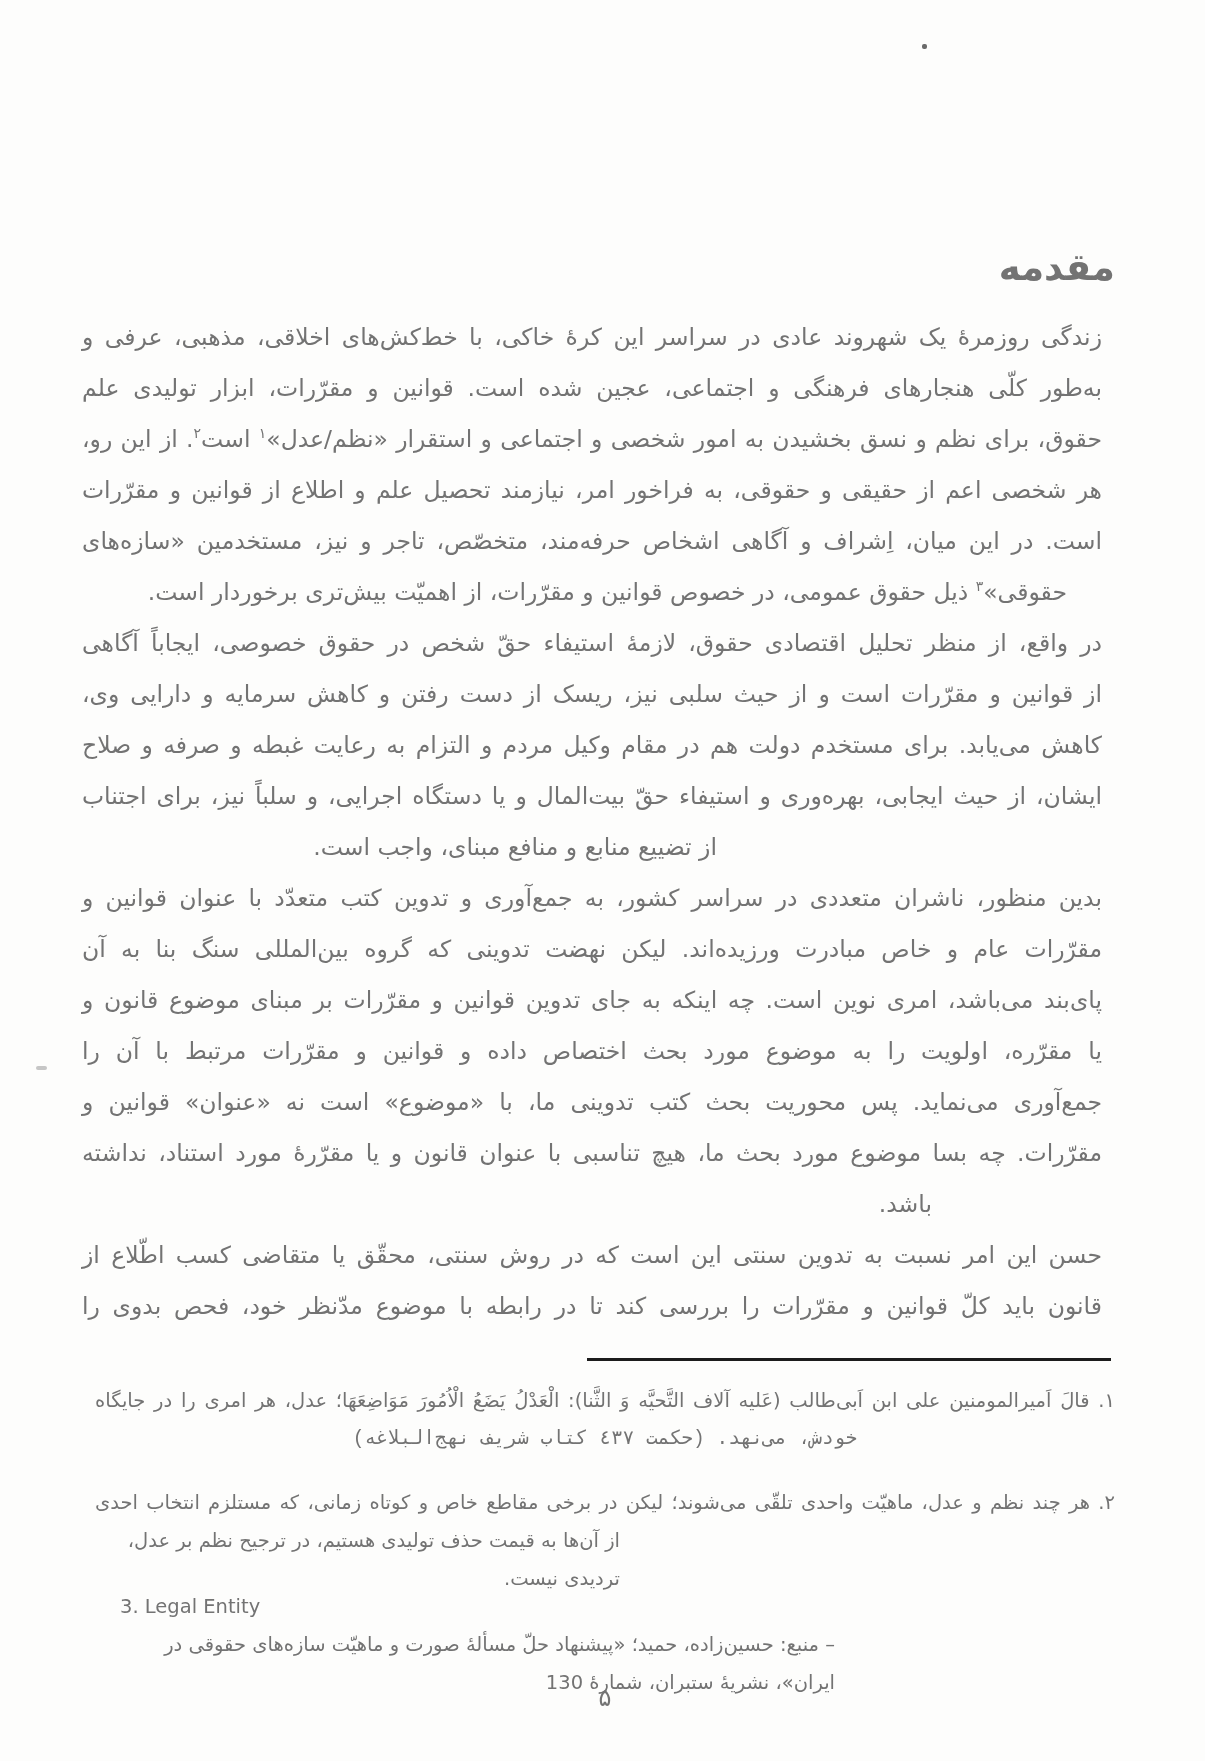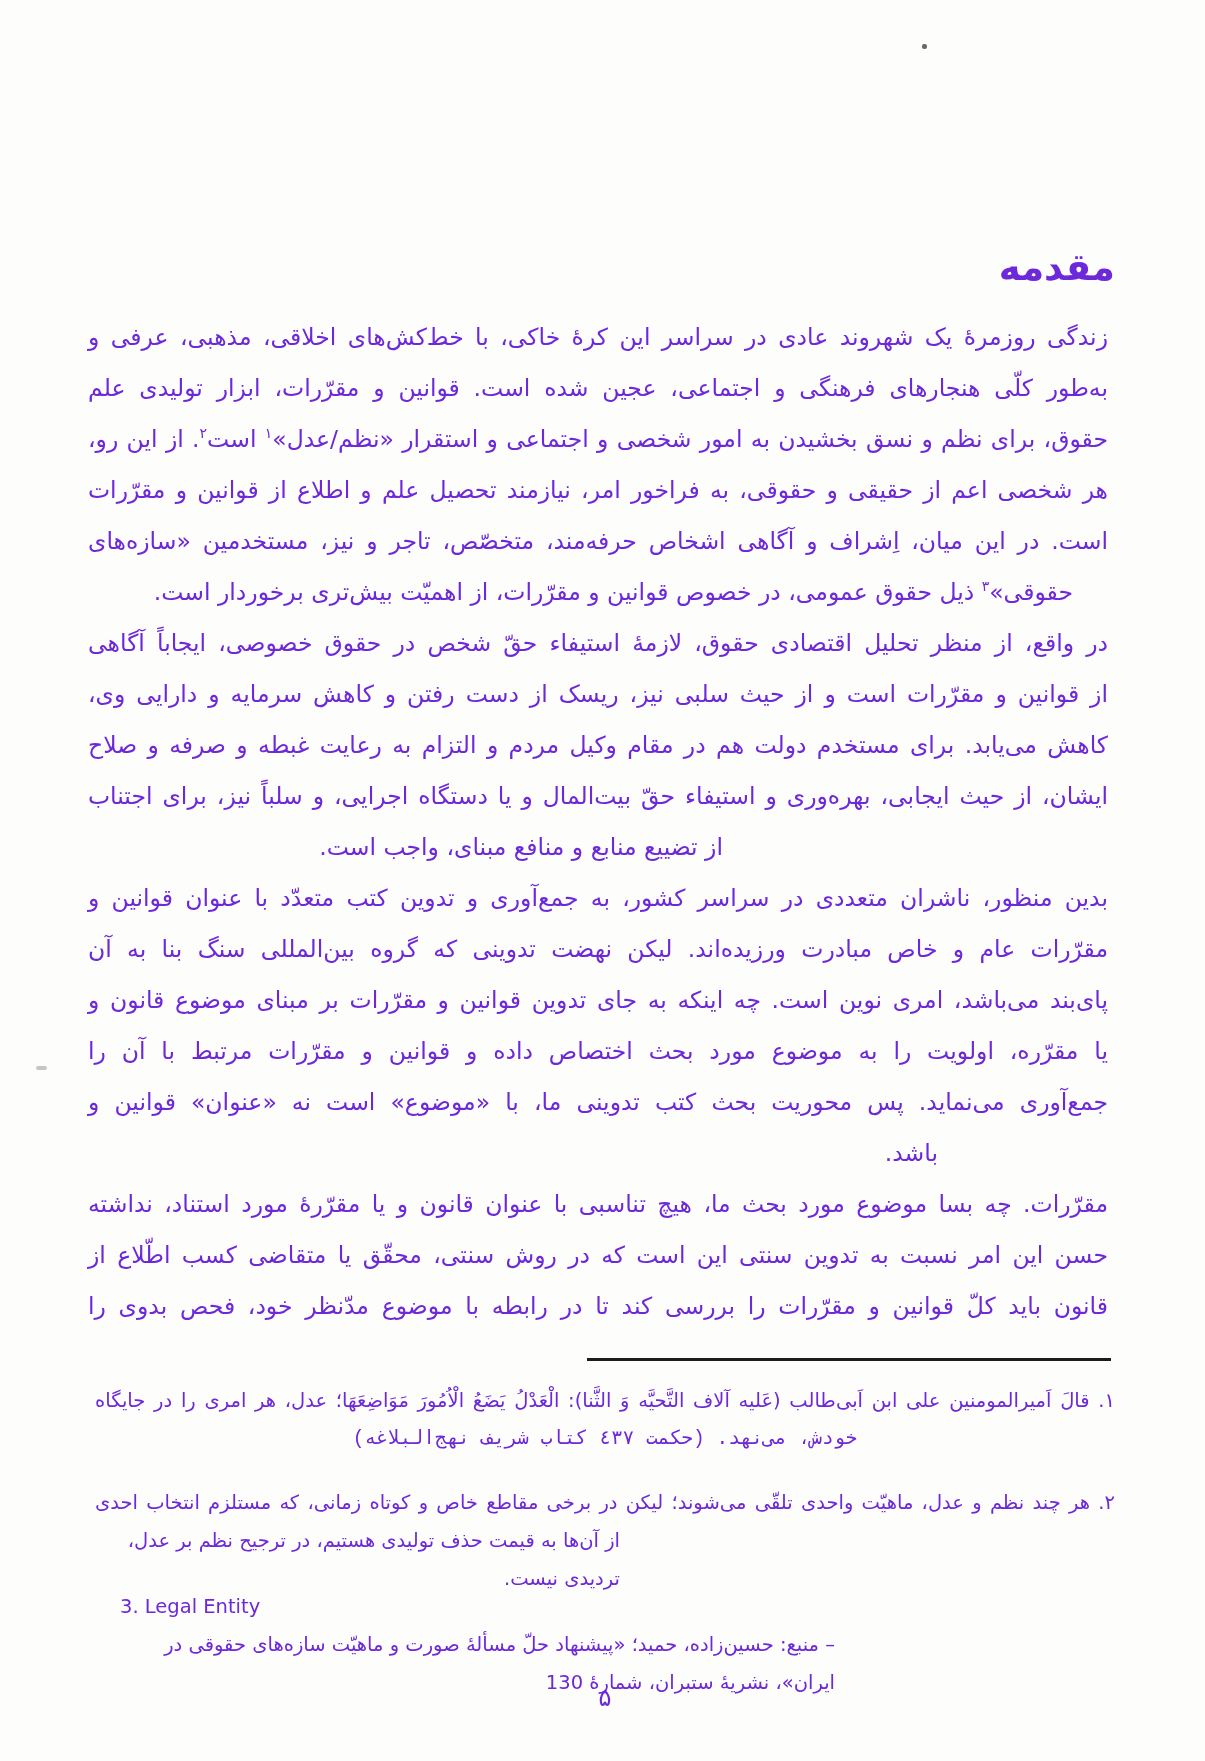--- a/index.html
+++ b/index.html
@@ -1,40 +1,40 @@
 <!DOCTYPE html>
 <html lang="fa"><head>
 <meta charset="utf-8">
 <style>
   html,body { margin:0; padding:0; background:#e8e8e8; }
   .page {
     position:relative;
     width:1205px; height:1761px;
     margin:0 auto;
     background:#fdfdfc;
-    color:#6d28d9;
+    color:#737373;
     font-family:"DejaVu Sans", sans-serif;
     overflow:hidden;
   }
   .artifact { position:absolute; border-radius:2px; }
   .artifact-top { left:922px; top:44px; width:5px; height:5px; background:#6a6a6a; }
   .artifact-left { left:36px; top:1066px; width:11px; height:4px; background:#c6c6c6; }
 
   .heading {
     position:absolute;
     top:246px; right:90px;
     margin:0;
     font-size:37px; font-weight:bold;
     letter-spacing:0.5px;
     direction:rtl;
   }
 
   .body-block {
     position:absolute;
-    left:88px; top:312px; width:1020px;
+    left:82px; top:312px; width:1020px;
   }
   .bline {
     direction:rtl;
     height:51px; line-height:51px;
     font-size:23.5px;
     white-space:normal;
   }
   .bline sup, .fline sup {
     font-size:14px; line-height:0; vertical-align:super;
   }
@@ -88,22 +88,22 @@
       <div class="bline fit-justify">در واقع، از منظر تحلیل اقتصادی حقوق، لازمهٔ استیفاء حقّ شخص در حقوق خصوصی، ایجاباً آگاهی</div>
       <div class="bline fit-justify">از قوانین و مقرّرات است و از حیث سلبی نیز، ریسک از دست رفتن و کاهش سرمایه و دارایی وی،</div>
       <div class="bline fit-justify">کاهش می‌یابد. برای مستخدم دولت هم در مقام وکیل مردم و التزام به رعایت غبطه و صرفه و صلاح</div>
       <div class="bline fit-justify">ایشان، از حیث ایجابی، بهره‌وری و استیفاء حقّ بیت‌المال و یا دستگاه اجرایی، و سلباً نیز، برای اجتناب</div>
       <div class="bline fit-right" style="margin-right: 385px;">از تضییع منابع و منافع مبنای، واجب است.</div>
       <div class="bline fit-justify">بدین منظور، ناشران متعددی در سراسر کشور، به جمع‌آوری و تدوین کتب متعدّد با عنوان قوانین و</div>
       <div class="bline fit-justify">مقرّرات عام و خاص مبادرت ورزیده‌اند. لیکن نهضت تدوینی که گروه بین‌المللی سنگ بنا به آن</div>
       <div class="bline fit-justify">پای‌بند می‌باشد، امری نوین است. چه اینکه به جای تدوین قوانین و مقرّرات بر مبنای موضوع قانون و</div>
       <div class="bline fit-justify">یا مقرّره، اولویت را به موضوع مورد بحث اختصاص داده و قوانین و مقرّرات مرتبط با آن را</div>
       <div class="bline fit-justify">جمع‌آوری می‌نماید. پس محوریت بحث کتب تدوینی ما، با «موضوع» است نه «عنوان» قوانین و</div>
+      <div class="bline fit-justify">مقرّرات. چه بسا موضوع مورد بحث ما، هیچ تناسبی با عنوان قانون و یا مقرّرهٔ مورد استناد، نداشته</div>
       <div class="bline fit-right" style="margin-right: 170px;">باشد.</div>
-      <div class="bline fit-justify">مقرّرات. چه بسا موضوع مورد بحث ما، هیچ تناسبی با عنوان قانون و یا مقرّرهٔ مورد استناد، نداشته</div>
       <div class="bline fit-justify">حسن این امر نسبت به تدوین سنتی این است که در روش سنتی، محقّق یا متقاضی کسب اطّلاع از</div>
       <div class="bline fit-justify">قانون باید کلّ قوانین و مقرّرات را بررسی کند تا در رابطه با موضوع مدّنظر خود، فحص بدوی را</div>
     </div>
 
   <div class="fn-rule"></div>
 
   <div class="fn-block" id="footnote-lines">
       <div class="fline fit-justify" style="margin-top: 4px;">۱. قالَ اَمیرالمومنین علی ابن اَبی‌طالب (عَلیه آلاف التَّحیَّه وَ الثَّنا): الْعَدْلُ یَضَعُ الْاُمُورَ مَوَاضِعَهَا؛ عدل، هر امری را در جایگاه</div>
       <div class="fline fit-center">خودش، می‌نهد. (حکمت ٤٣٧ کتاب شریف نهج‌البلاغه)</div>
       <div class="fline fit-justify" style="margin-top: 26px;">۲. هر چند نظم و عدل، ماهیّت واحدی تلقّی می‌شوند؛ لیکن در برخی مقاطع خاص و کوتاه زمانی، که مستلزم انتخاب احدی</div>

